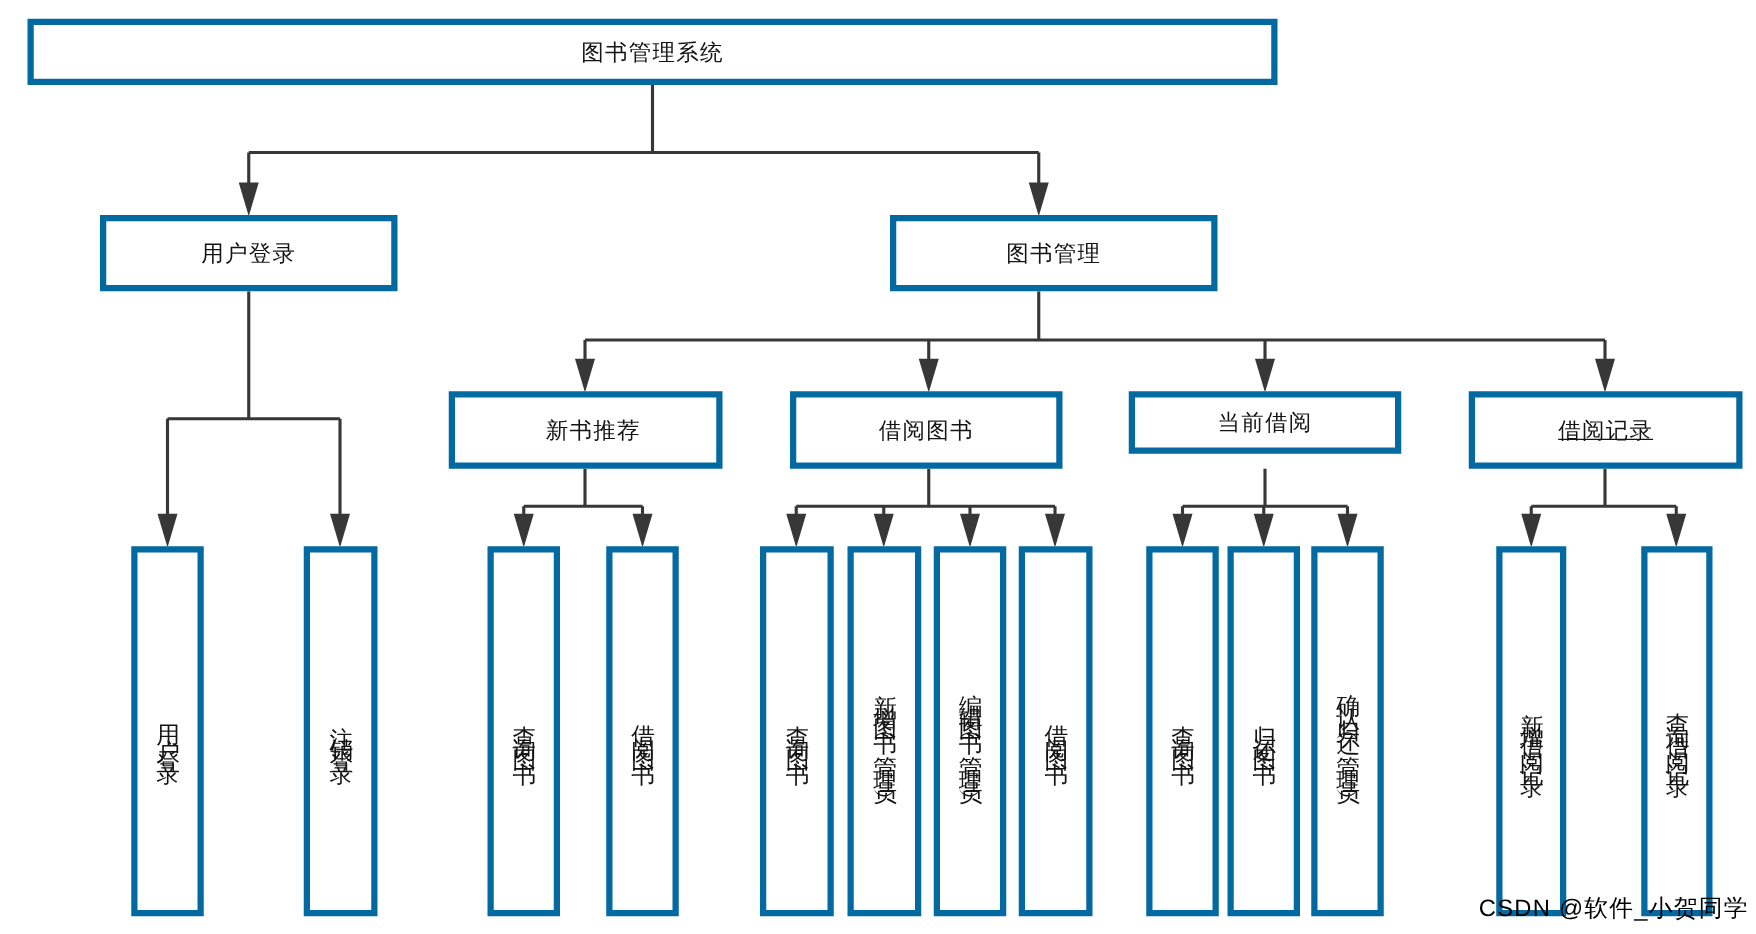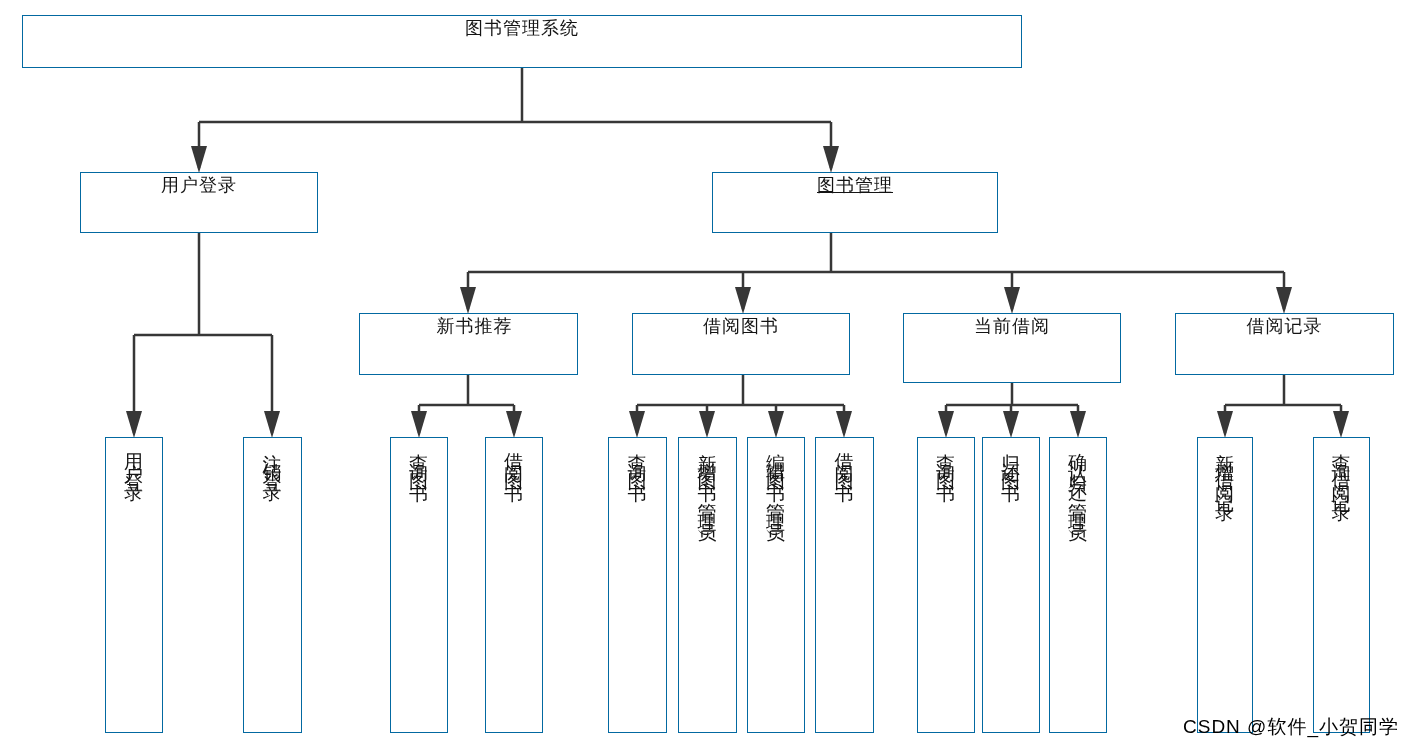--- a/index.html
+++ b/index.html
@@ -14,23 +14,23 @@
   #connectors {
     position: absolute;
     left: 0; top: 0;
     width: 1405px; height: 747px;
     z-index: 0;
   }
   .node {
     position: absolute;
     box-sizing: border-box;
     background: #ffffff;
-    border: 1px solid #0369a1;
+    border: 5px solid #0369a1;
     display: flex;
-    align-items: flex-start;
+    align-items: center;
     justify-content: center;
     color: #141414;
     z-index: 1;
   }
   .node.h-node { font-size: 18px; letter-spacing: 1px; }
   .node.root-node { font-size: 18px; letter-spacing: 1px; }
   .node.leaf-node { z-index: 1; }
   .v-text {
     writing-mode: vertical-rl;
     text-orientation: mixed;
@@ -99,34 +99,34 @@
     </g>
   </svg>
 
   <div class="node root-node" style="left:22px;top:15px;width:1000px;height:53px;">
     <span>图书管理系统</span>
   </div>
 
   <div class="node h-node" style="left:80px;top:172px;width:238px;height:61px;">
     <span>用户登录</span>
   </div>
-  <div class="node h-node" style="left:712px;top:172px;width:286px;height:61px;text-decoration:underline;">
+  <div class="node h-node" style="left:712px;top:172px;width:262px;height:61px;">
     <span>图书管理</span>
   </div>
 
   <div class="node h-node" style="left:359px;top:313px;width:219px;height:62px;padding-left:12px;">
     <span>新书推荐</span>
   </div>
   <div class="node h-node" style="left:632px;top:313px;width:218px;height:62px;">
     <span>借阅图书</span>
   </div>
-  <div class="node h-node" style="left:903px;top:313px;width:218px;height:70px;">
+  <div class="node h-node" style="left:903px;top:313px;width:218px;height:50px;">
     <span>当前借阅</span>
   </div>
-  <div class="node h-node" style="left:1175px;top:313px;width:219px;height:62px;">
+  <div class="node h-node" style="left:1175px;top:313px;width:219px;height:62px;text-decoration:underline;">
     <span>借阅记录</span>
   </div>
 
   <div class="node leaf-node" style="left:105px;top:437px;width:58px;height:296px;">
     <span class="v-text">用户登录</span>
   </div>
   <div class="node leaf-node" style="left:243px;top:437px;width:59px;height:296px;">
     <span class="v-text">注销登录</span>
   </div>
 

